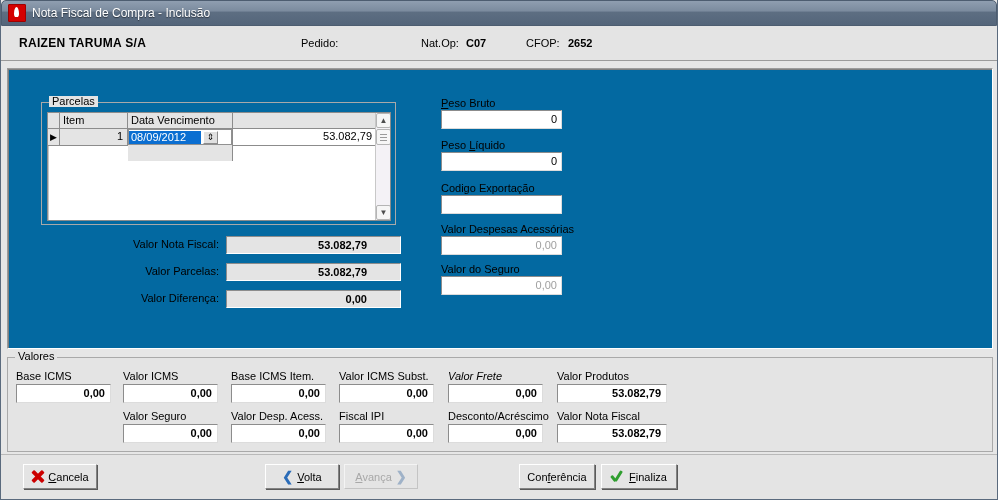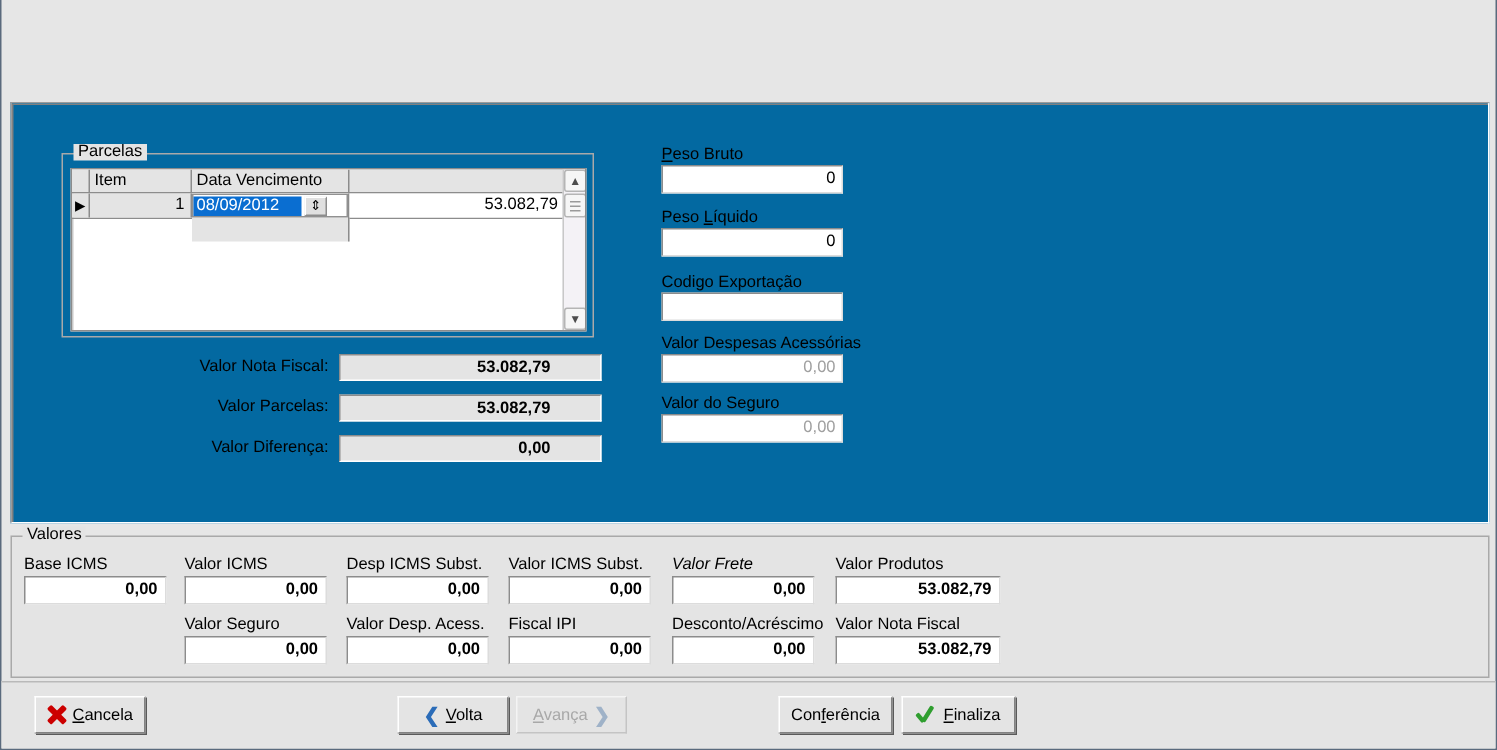--- a/index.html
+++ b/index.html
@@ -390,21 +390,34 @@
   .b-volta   { left: 264px; top: 9px; width: 74px; }
   .b-avanca  { left: 343px; top: 9px; width: 74px; }
   .b-conf    { left: 518px; top: 9px; width: 76px; }
   .b-final   { left: 600px; top: 9px; width: 76px; }
 </style>
 </head>
 <body>
 
 <div class="window">
 
-
+  <div class="titlebar">
+    <span class="title-icon"></span>
+    <span class="title-text">Nota Fiscal de Compra - Inclusão</span>
+  </div>
+
+  <div class="headerstrip">
+    <span class="hdr-company">RAIZEN TARUMA S/A</span>
+    <span class="hdr-lbl hdr-pedido-lbl">Pedido:</span>
+    <span class="hdr-val hdr-pedido-val"></span>
+    <span class="hdr-lbl hdr-natop-lbl">Nat.Op:</span>
+    <span class="hdr-val hdr-natop-val">C07</span>
+    <span class="hdr-lbl hdr-cfop-lbl">CFOP:</span>
+    <span class="hdr-val hdr-cfop-val">2652</span>
+  </div>
 
   <div class="panel-upper">
 
     <div class="groupbox gb-parcelas">
       <span class="gb-title">Parcelas</span>
 
       <div class="grid">
         <div class="grid-head">
           <div class="gh-cell gh-ind"></div>
           <div class="gh-cell gh-item">Item</div>
@@ -468,21 +481,21 @@
 
   <div class="groupbox gb-valores">
     <span class="gb-title">Valores</span>
 
     <span class="v-lbl" style="left:8px; top:12px;">Base ICMS</span>
     <div class="v-box" style="left:8px; top:26px;">0,00</div>
 
     <span class="v-lbl" style="left:115px; top:12px;">Valor ICMS</span>
     <div class="v-box" style="left:115px; top:26px;">0,00</div>
 
-    <span class="v-lbl" style="left:223px; top:12px;">Desp ICMS Subst.</span>
+    <span class="v-lbl" style="left:223px; top:12px;">Base ICMS Item.</span>
     <div class="v-box" style="left:223px; top:26px;">0,00</div>
 
     <span class="v-lbl" style="left:331px; top:12px;">Valor ICMS Subst.</span>
     <div class="v-box" style="left:331px; top:26px;">0,00</div>
 
     <span class="v-lbl" style="left:440px; top:12px;font-style:italic;">Valor Frete</span>
     <div class="v-box" style="left:440px; top:26px;">0,00</div>
 
     <span class="v-lbl" style="left:549px; top:12px;">Valor Produtos</span>
     <div class="v-box wide" style="left:549px; top:26px;">53.082,79</div>

